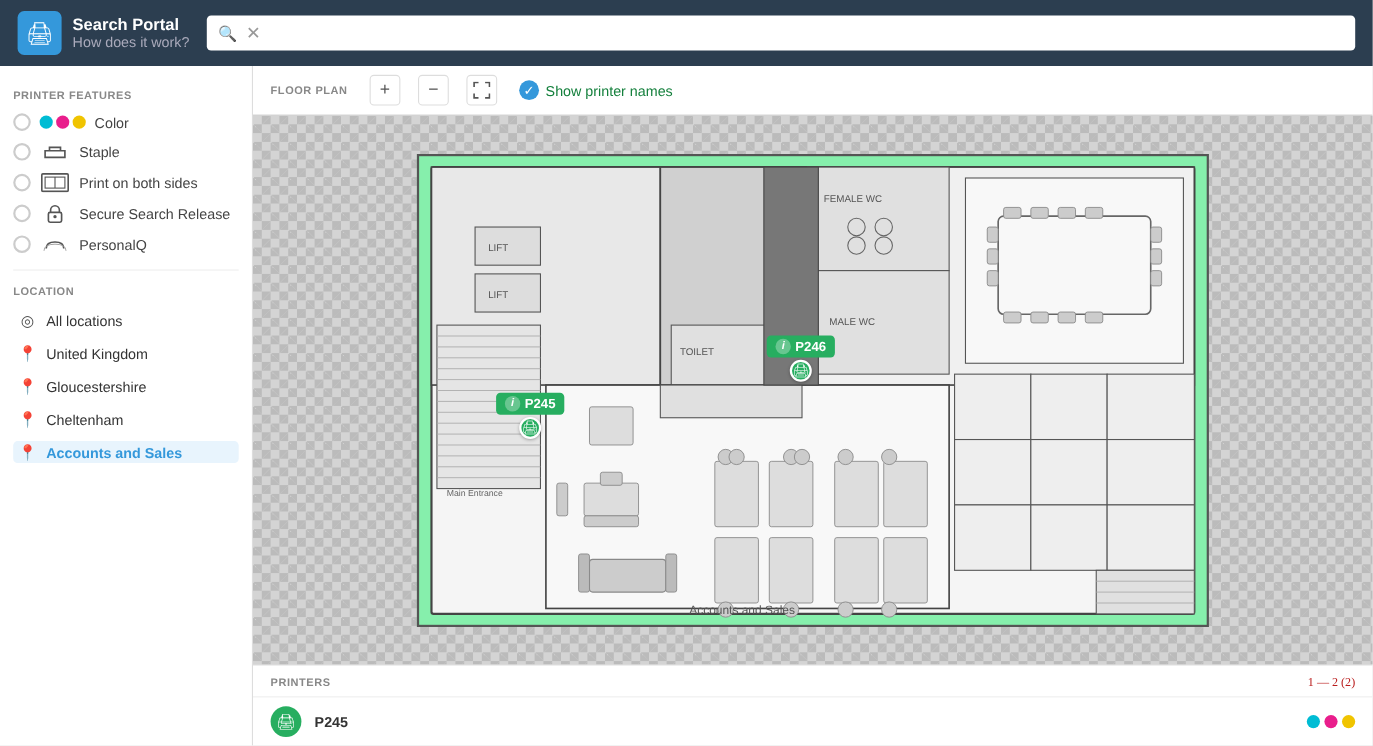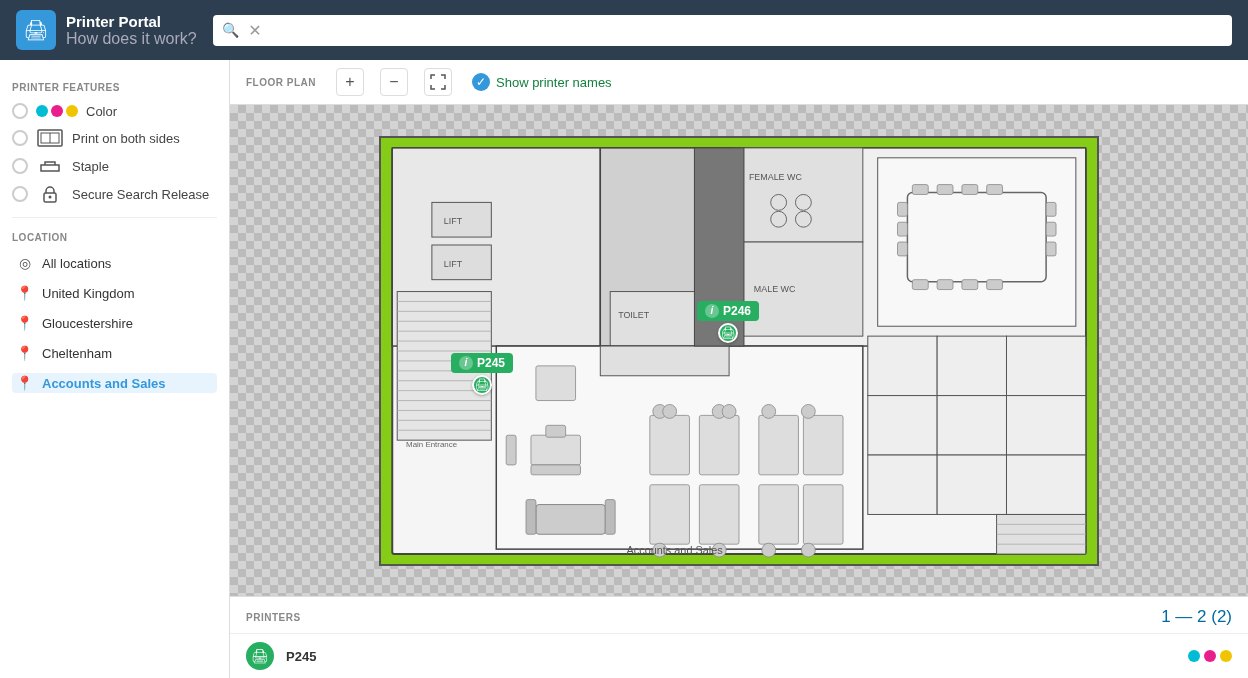--- a/index.html
+++ b/index.html
@@ -21,21 +21,21 @@
     }
     .logo-icon {
       width: 40px; height: 40px;
       background: #3498db;
       border-radius: 6px;
       display: flex; align-items: center; justify-content: center;
       color: white; font-size: 20px;
     }
     .logo-text { color: white; }
     .logo-title { font-size: 15px; font-weight: bold; }
-    .logo-subtitle { font-size: 16px; color: #aab; }
+    .logo-subtitle { font-size: 13px; color: #aab; }
 
     .search-bar {
       flex: 1;
       display: flex;
       align-items: center;
       background: white;
       border-radius: 4px;
       padding: 6px 10px;
       gap: 8px;
     }
@@ -166,21 +166,21 @@
         linear-gradient(-45deg, transparent 75%, #bbb 75%);
       background-size: 16px 16px;
       background-position: 0 0, 0 8px, 8px -8px, -8px 0px;
       background-color: #d4d4d4;
     }
 
     .floor-plan-container {
       position: relative;
       width: 720px;
       height: 430px;
-      background: #84cc16;
+      background: #86efac;
       border: 2px solid #555;
     }
 
     
     .floor-svg { position: absolute; inset: 0; width: 100%; height: 100%; }
 
     
     .printer-marker {
       position: absolute;
       display: flex;
@@ -227,21 +227,21 @@
       border-top: 1px solid #ddd;
       padding: 0;
     }
     .printers-header {
       display: flex;
       justify-content: space-between;
       align-items: center;
       padding: 10px 16px 6px;
     }
     .printers-label { font-size: 10px; font-weight: bold; color: #888; text-transform: uppercase; letter-spacing: 0.5px; }
-    .printers-count { font-size: 17px; color: #0369a1; }
+    .printers-count { font-size: 11px; color: #b91c1c; font-family: Liberation Serif, serif; }
     .printer-row {
       display: flex;
       align-items: center;
       padding: 8px 16px;
       border-top: 1px solid #eee;
       gap: 12px;
       cursor: pointer;
     }
     .printer-row-icon {
       width: 28px; height: 28px;
@@ -254,21 +254,21 @@
     .printer-row-name { font-size: 13px; font-weight: bold; color: #333; flex: 1; }
     .printer-row-dots { display: flex; gap: 4px; }
   </style>
 </head>
 <body>
 
 <header class="header">
   <div class="logo-box">
     <div class="logo-icon">🖨</div>
     <div class="logo-text">
-      <div class="logo-title">Printer Portal</div>
+      <div class="logo-title">Search Portal</div>
       <div class="logo-subtitle">How does it work?</div>
     </div>
   </div>
   <div class="search-bar">
     <span style="color:#aaa;font-size:14px;">🔍</span>
     <span class="search-close">✕</span>
   </div>
 </header>
 
 <div class="main">
@@ -277,57 +277,67 @@
     <div class="sidebar-section-title">PRINTER FEATURES</div>
 
     <div class="feature-item">
       <div class="radio"></div>
       <div class="color-dots">
         <div class="dot dot-cyan"></div>
         <div class="dot dot-magenta"></div>
         <div class="dot dot-yellow"></div>
       </div>
       <span class="feature-label">Color</span>
+    </div>
+
+    <div class="feature-item">
+      <div class="radio"></div>
+      <div class="feature-icon">
+        <svg width="26" height="18" viewBox="0 0 26 18">
+          <path d="M4 8 L22 8 L22 14 L4 14 Z" fill="none" stroke="#555" stroke-width="1.5"></path>
+          <path d="M8 8 L8 5 L18 5 L18 8" fill="none" stroke="#555" stroke-width="1.5"></path>
+        </svg>
+      </div>
+      <span class="feature-label">Staple</span>
     </div>
 
     <div class="feature-item">
       <div class="radio"></div>
       <div class="feature-icon">
         <svg width="26" height="18" viewBox="0 0 26 18">
           <rect x="1" y="1" width="24" height="16" rx="1" fill="none" stroke="#555" stroke-width="1.5"></rect>
           <rect x="4" y="4" width="18" height="10" fill="none" stroke="#555" stroke-width="1"></rect>
           <line x1="13" y1="4" x2="13" y2="14" stroke="#555" stroke-width="1"></line>
         </svg>
       </div>
       <span class="feature-label">Print on both sides</span>
     </div>
 
     <div class="feature-item">
       <div class="radio"></div>
       <div class="feature-icon">
-        <svg width="26" height="18" viewBox="0 0 26 18">
-          <path d="M4 8 L22 8 L22 14 L4 14 Z" fill="none" stroke="#555" stroke-width="1.5"></path>
-          <path d="M8 8 L8 5 L18 5 L18 8" fill="none" stroke="#555" stroke-width="1.5"></path>
-        </svg>
-      </div>
-      <span class="feature-label">Staple</span>
-    </div>
-
-    <div class="feature-item">
-      <div class="radio"></div>
-      <div class="feature-icon">
         <svg width="18" height="18" viewBox="0 0 18 18">
           <rect x="3" y="8" width="12" height="9" rx="1.5" fill="none" stroke="#555" stroke-width="1.5"></rect>
           <path d="M5 8 V6 a4 4 0 0 1 8 0 V8" fill="none" stroke="#555" stroke-width="1.5"></path>
           <circle cx="9" cy="12" r="1.5" fill="#555"></circle>
         </svg>
       </div>
       <span class="feature-label">Secure Search Release</span>
     </div>
 
+    <div class="feature-item">
+      <div class="radio"></div>
+      <div class="feature-icon">
+        <svg width="22" height="16" viewBox="0 0 22 16">
+          <path d="M3 12 Q3 6 11 6 Q19 6 19 12" fill="none" stroke="#555" stroke-width="1.5"></path>
+          <path d="M1 14 Q1 8 11 8 Q21 8 21 14" fill="none" stroke="#999" stroke-width="0.8"></path>
+        </svg>
+      </div>
+      <span class="feature-label">PersonalQ</span>
+    </div>
 
     <hr class="divider">
 
     <div class="sidebar-section-title">LOCATION</div>
 
     <div class="location-item">
       <span class="location-icon">◎</span>
       <span>All locations</span>
     </div>
 

